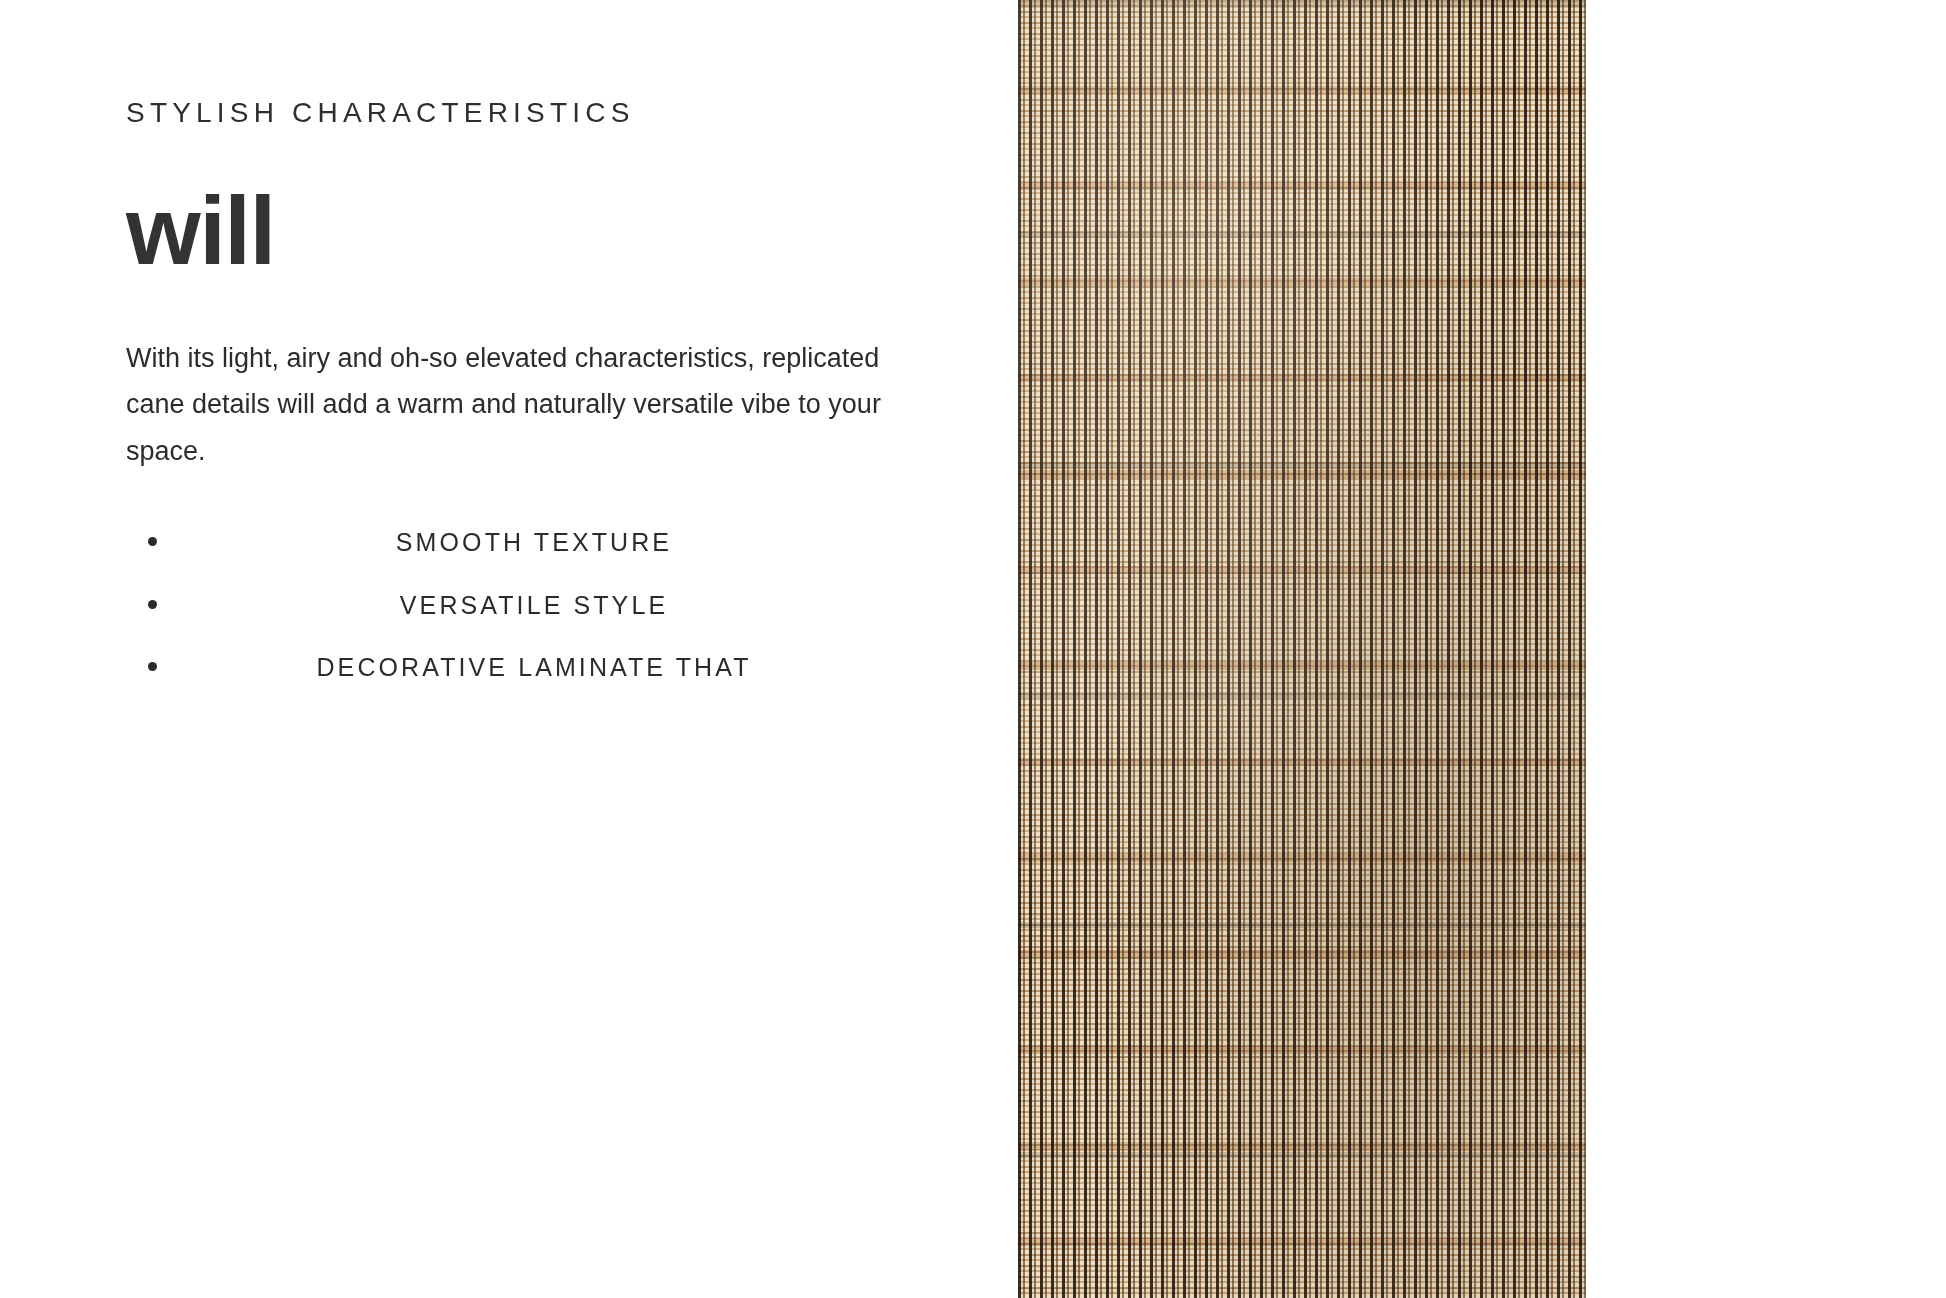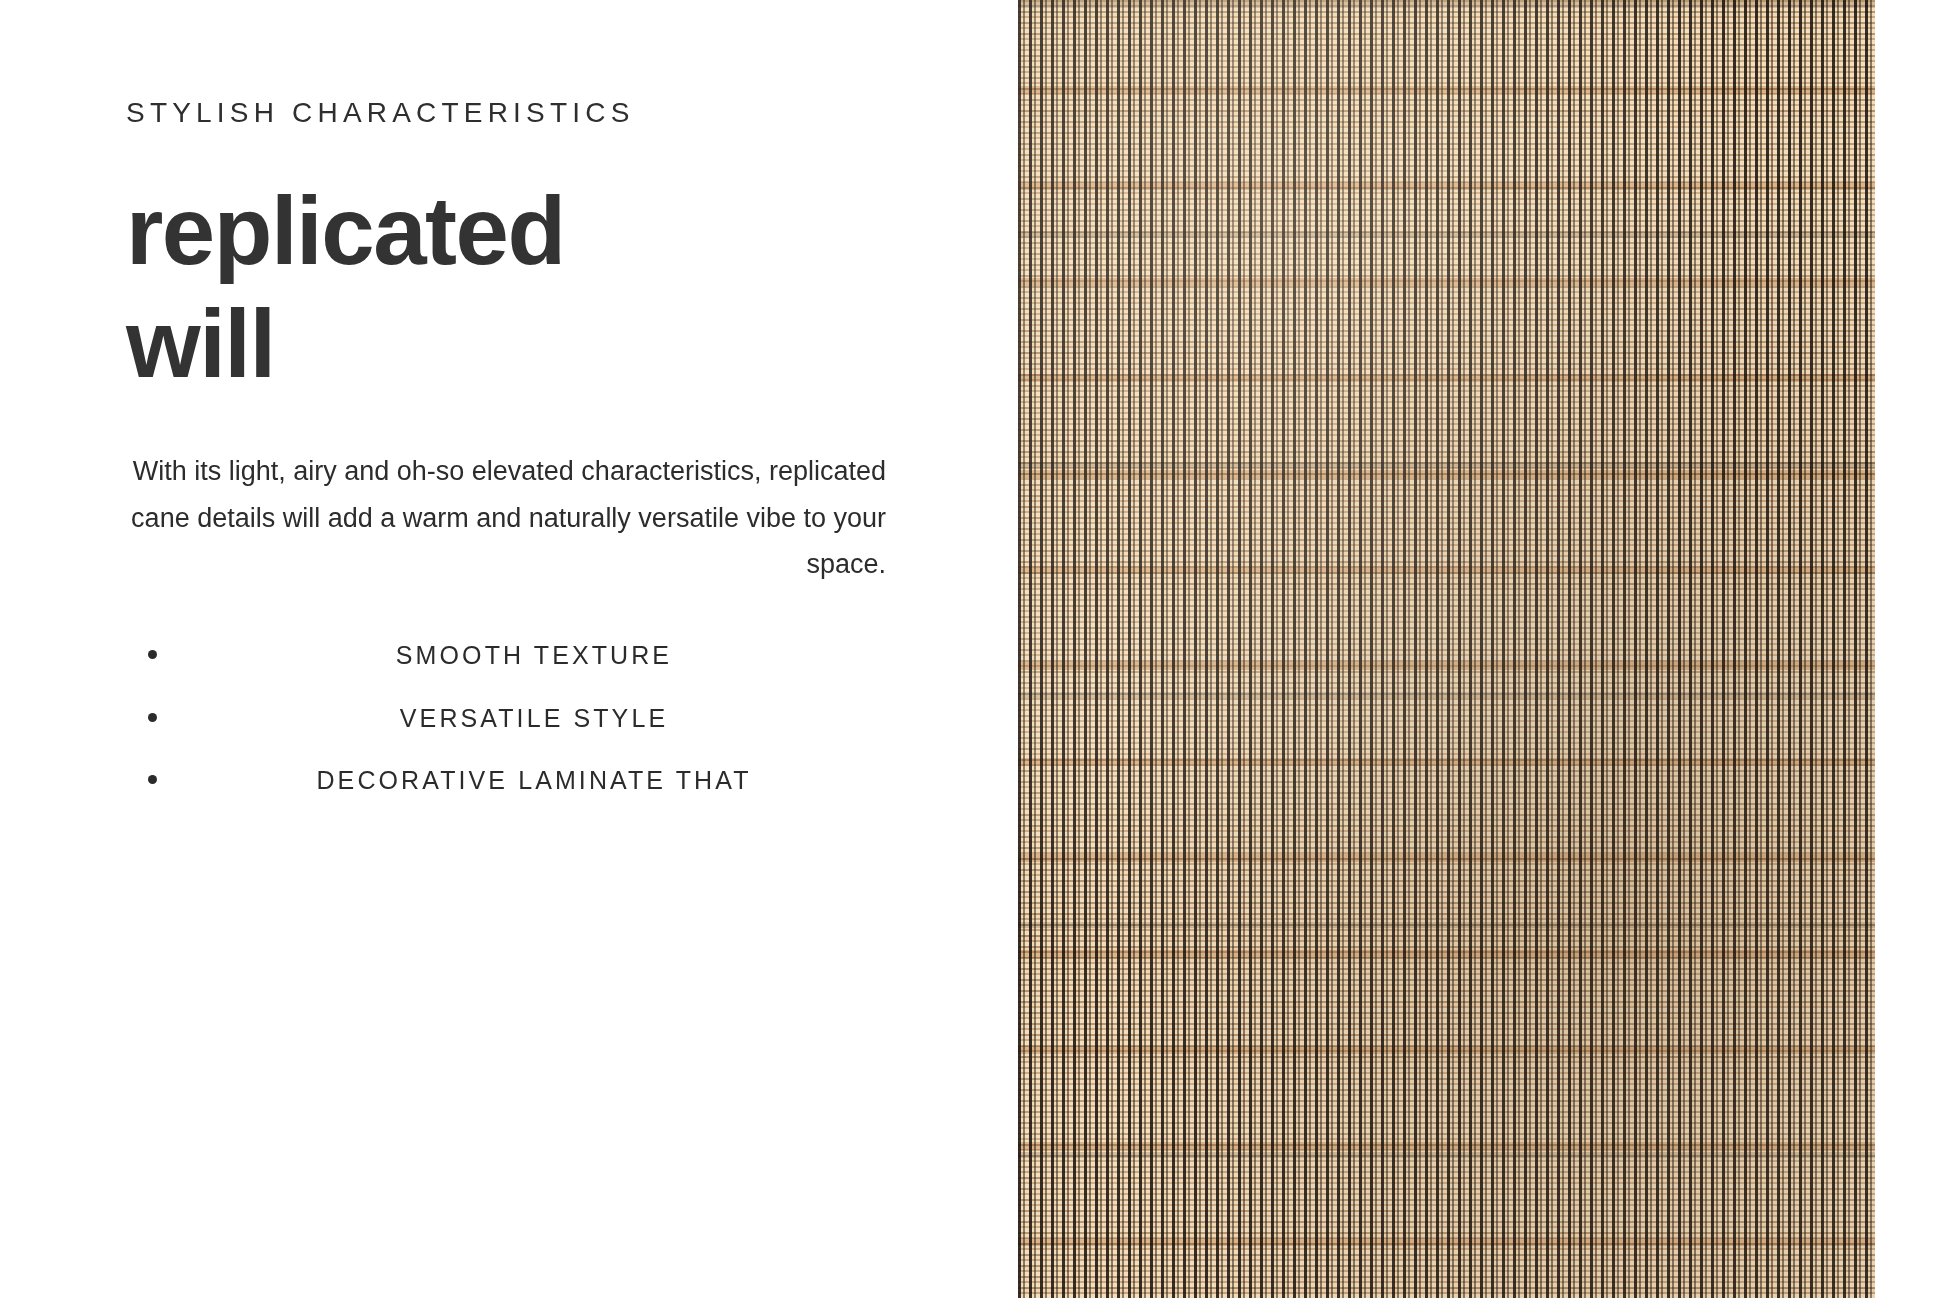--- a/index.html
+++ b/index.html
@@ -8,21 +8,21 @@
   }
   body {
     width: 1946px;
     height: 1298px;
     background: #ffffff;
     font-family: "Liberation Sans", sans-serif;
     overflow: hidden;
   }
   .page {
     position: relative;
-    width: 1875px;
+    width: 1586px;
     height: 1298px;
     display: flex;
     background: #7dd3fc;
   }
   .text-panel {
     position: relative;
     width: 1018px;
     height: 1298px;
     flex: 0 0 1018px;
     background: #ffffff;
@@ -50,21 +50,20 @@
   .headline-line {
     display: block;
   }
   .body-copy {
     font-size: 27px;
     line-height: 1.72;
     color: #2c2c2c;
     max-width: 760px;
     margin: 16px 0 52px 0;
     font-weight: 400;
-    text-align: right;
   }
   .feature-list {
     list-style: none;
     margin: 0;
     padding: 0;
   }
   .feature-item {
     position: relative;
     padding-left: 48px;
     margin-bottom: 30px;
@@ -165,21 +164,20 @@
 </head>
 <body>
 
 <div class="page">
 
   <div class="text-panel">
 
     <div class="eyebrow">STYLISH CHARACTERISTICS</div>
 
     <h1 class="headline">
-      <span class="headline-line">replicated</span>
       <span class="headline-line">will</span>
     </h1>
 
     <p class="body-copy">With its light, airy and oh-so elevated characteristics, replicated cane details will add a warm and naturally versatile vibe to your space.</p>
 
     <ul class="feature-list">
       <li class="feature-item">
         <span class="feature-bullet"></span>
         <span class="feature-text-line">SMOOTH TEXTURE</span>
       </li>

